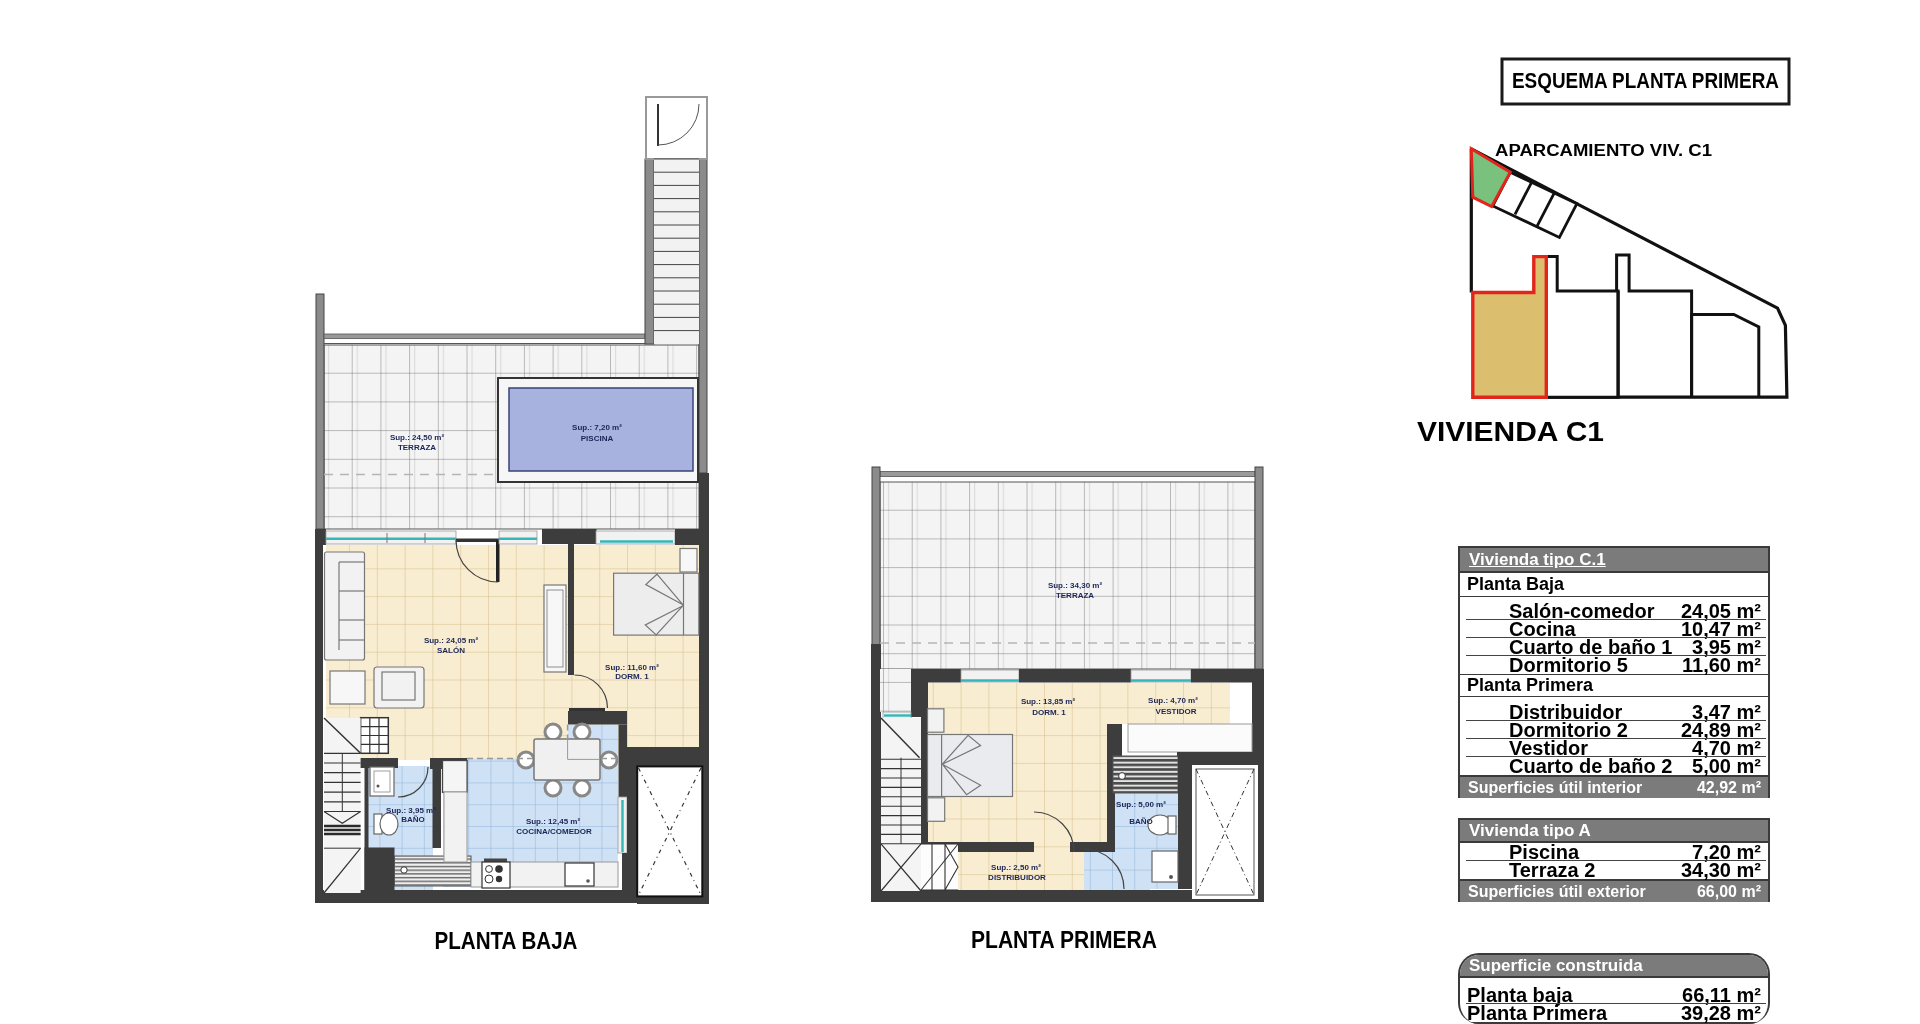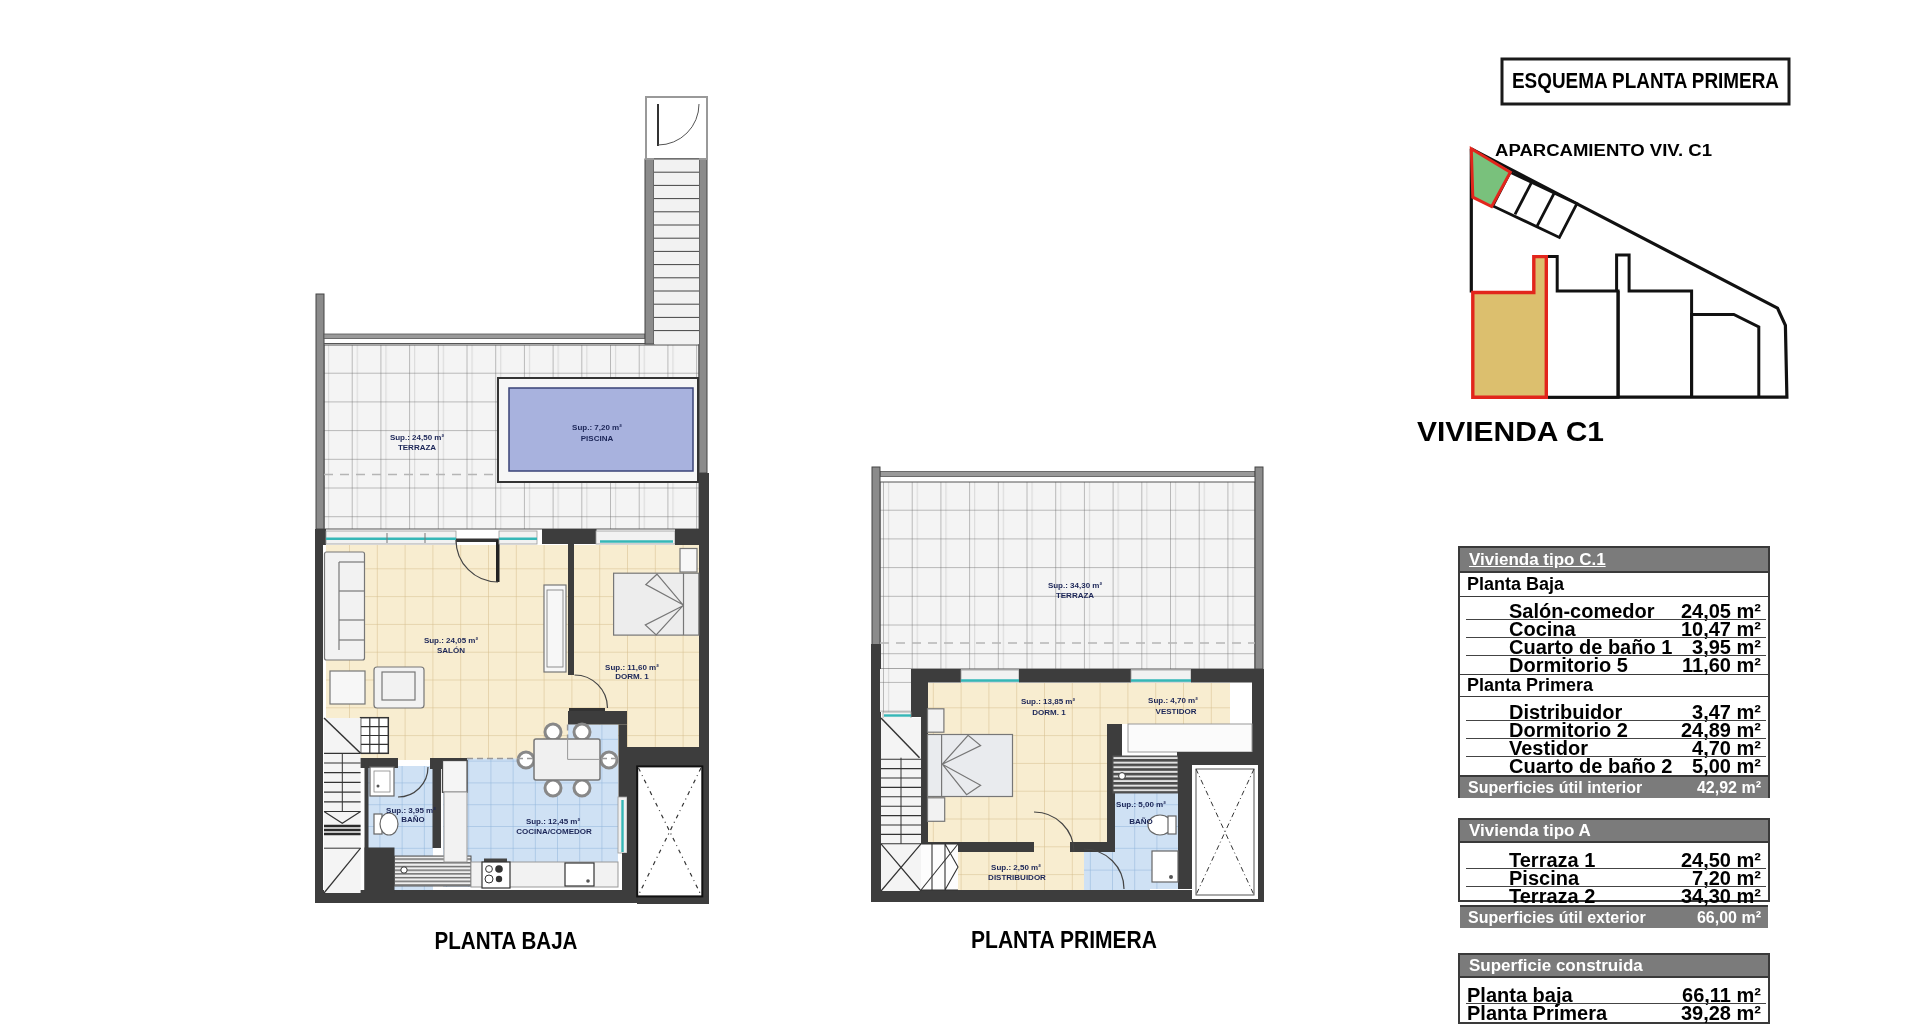--- a/index.html
+++ b/index.html
@@ -561,44 +561,39 @@
  <div class="tfoot">
       <span>Superficies útil interior</span>
       <span>42,92 m²</span>
     </div>
 </div>
 
 <div class="tbl" style="top:818px;height:84px;">
 
  <div class="thead">Vivienda tipo A</div>
 
- <div class="trow" style="padding-top:9px;">
-      <span>Terraza 1</span>
-      <span>24,50 m²</span>
-      <i class="ul"></i>
-    </div>
 
  <div class="trow">
       <span>Piscina</span>
       <span>7,20 m²</span>
       <i class="ul"></i>
     </div>
 
  <div class="trow">
       <span>Terraza 2</span>
       <span>34,30 m²</span>
     </div>
 
  <div class="tfoot">
       <span>Superficies útil exterior</span>
       <span>66,00 m²</span>
     </div>
 </div>
 
-<div class="tbl" style="top:953px;height:71px;border-bottom:none;overflow:hidden;">
+<div class="tbl" style="top:953px;height:71px;border-bottom:none;overflow:hidden;border-radius:21px;">
 
  <div class="thead">Superficie construida</div>
 
  <div class="trow" style="padding-top:9px;padding-left:7px;">
       <span>Planta baja</span>
       <span>66,11 m²</span>
       <i class="ul"></i>
     </div>
 
  <div class="trow" style="padding-left:7px;">

